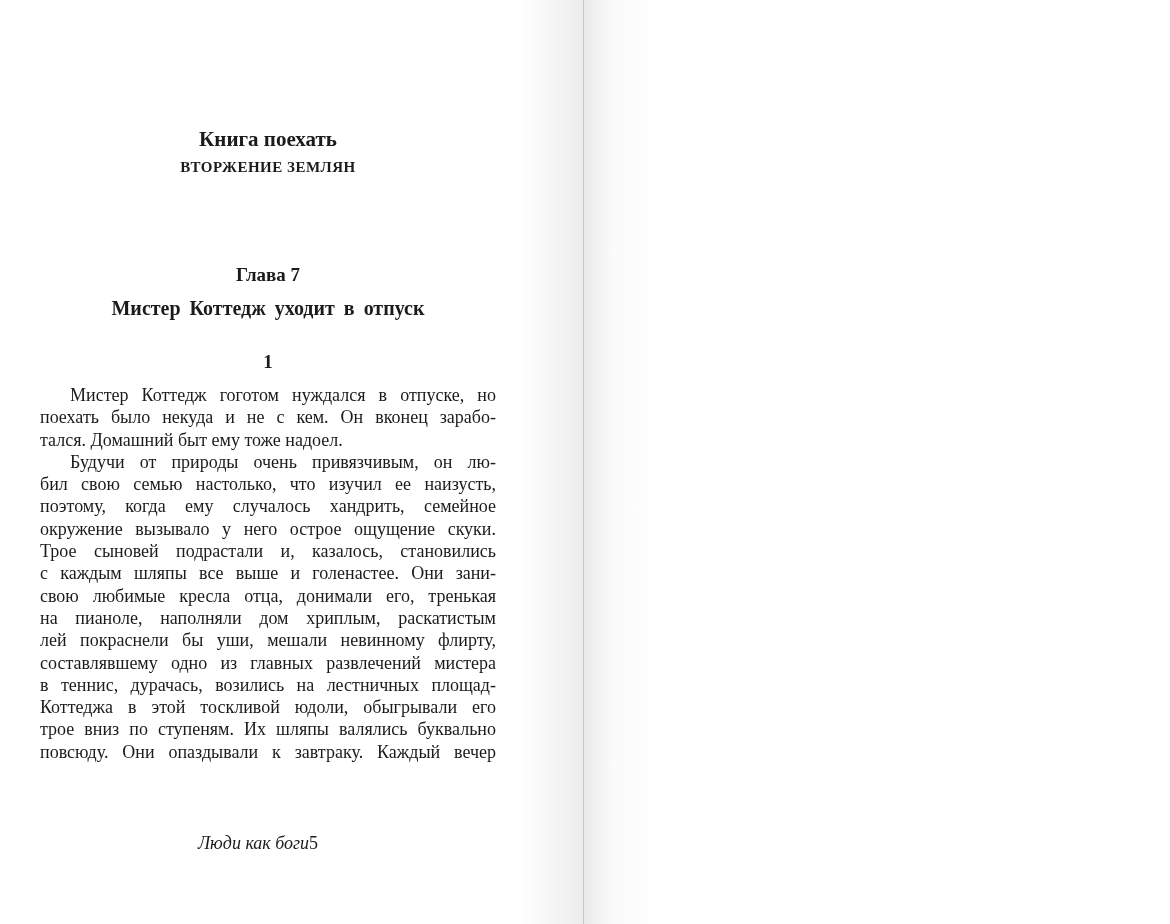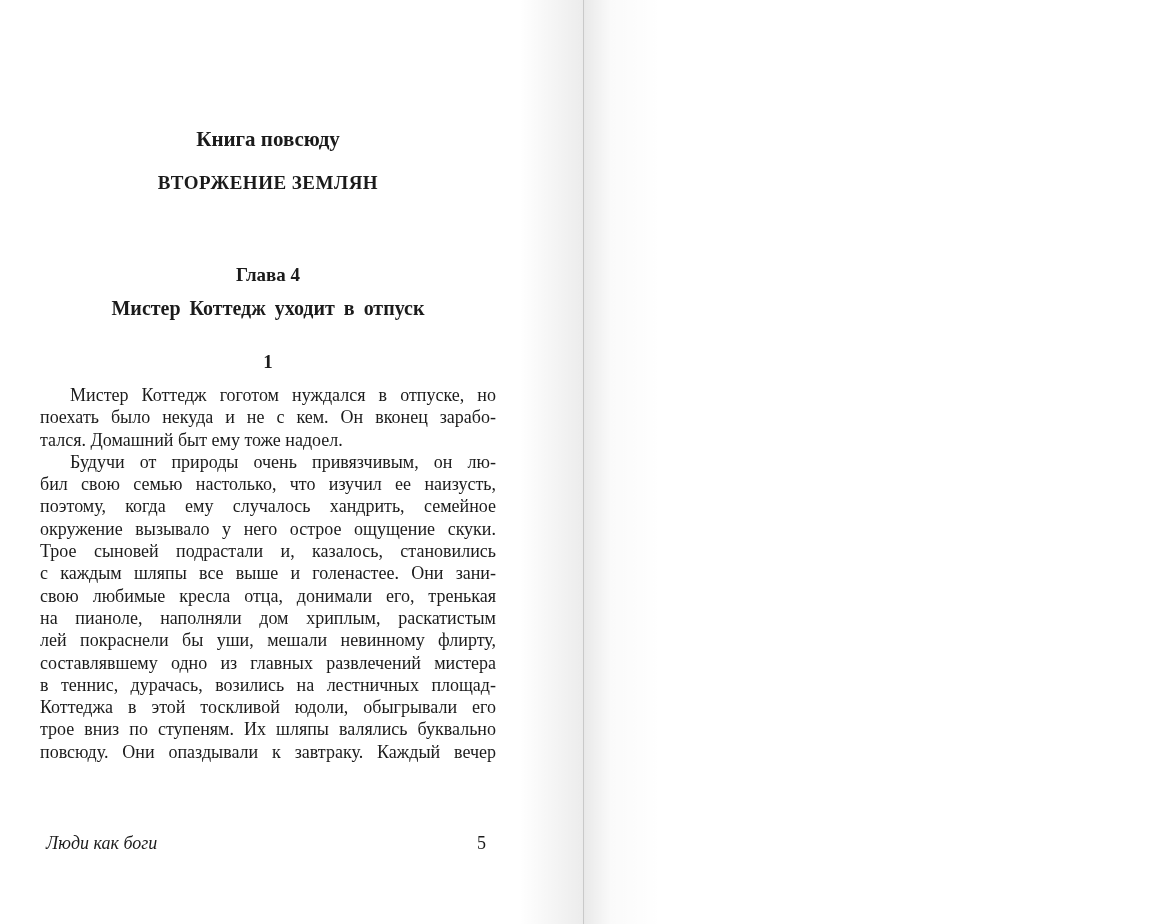--- a/index.html
+++ b/index.html
@@ -31,48 +31,48 @@
     position: absolute; top: 0; left: 584px; width: 78px; height: 924px;
     background: linear-gradient(90deg, rgba(0,0,0,0.085) 0%, rgba(0,0,0,0.02) 35%, rgba(0,0,0,0) 100%);
     pointer-events: none;
   }
 
   .abs { position: absolute; }
 
   
   .heading-center { left: 40px; width: 456px; text-align: center; font-weight: bold; }
   .book-heading   { top: 127px; font-size: 21px; }
-  .part-title     { top: 172px; font-size: 19px; letter-spacing: 0.5px; text-align: center; }
+  .part-title     { top: 159px; font-size: 15px; letter-spacing: 0.5px; text-align: center; }
   .chapter-heading{ top: 264px; font-size: 19px; }
   .chapter-title  { top: 297px; font-size: 20px; word-spacing: 4px; }
   .section-number { top: 351px; font-size: 19px; }
 
   
   .body-text { font-size: 18px; line-height: 22.3px; }
   .body-left  { left: 40px;  top: 384px; width: 456px; }
   .line { text-align: justify; text-align-last: justify; }
   .line.par-end { text-align-last: left; }
   .line.indent { text-indent: 30px; }
 
   
   .footer { top: 833px; font-size: 18px; display: flex; justify-content: space-between; align-items: baseline; }
-  .footer-left  { left: 33px;  width: 456px; }
+  .footer-left  { left: 25px;  width: 456px; justify-content: center; }
   .running-title { font-style: italic; }
   .footer-left  .running-title { margin-left: 13px; }
   .footer-left  .page-number   { margin-right: 3px; }
 </style>
 </head>
 <body>
 
 <div class="spread">
 
   <div class="page page-left">
-    <div class="abs heading-center book-heading">Книга повсюду</div>
+    <div class="abs heading-center book-heading">Книга поехать</div>
     <div class="abs heading-center part-title">ВТОРЖЕНИЕ ЗЕМЛЯН</div>
-    <div class="abs heading-center chapter-heading">Глава 4</div>
+    <div class="abs heading-center chapter-heading">Глава 7</div>
     <div class="abs heading-center chapter-title">Мистер Коттедж уходит в отпуск</div>
     <div class="abs heading-center section-number">1</div>
 
     <div class="abs body-text body-left">
         <div class="line indent">Мистер Коттедж гоготом нуждался в отпуске, но</div>
         <div class="line">поехать было некуда и не с кем. Он вконец зарабо-</div>
         <div class="line par-end">тался. Домашний быт ему тоже надоел.</div>
         <div class="line indent">Будучи от природы очень привязчивым, он лю-</div>
         <div class="line">бил свою семью настолько, что изучил ее наизусть,</div>
         <div class="line">поэтому, когда ему случалось хандрить, семейное</div>

